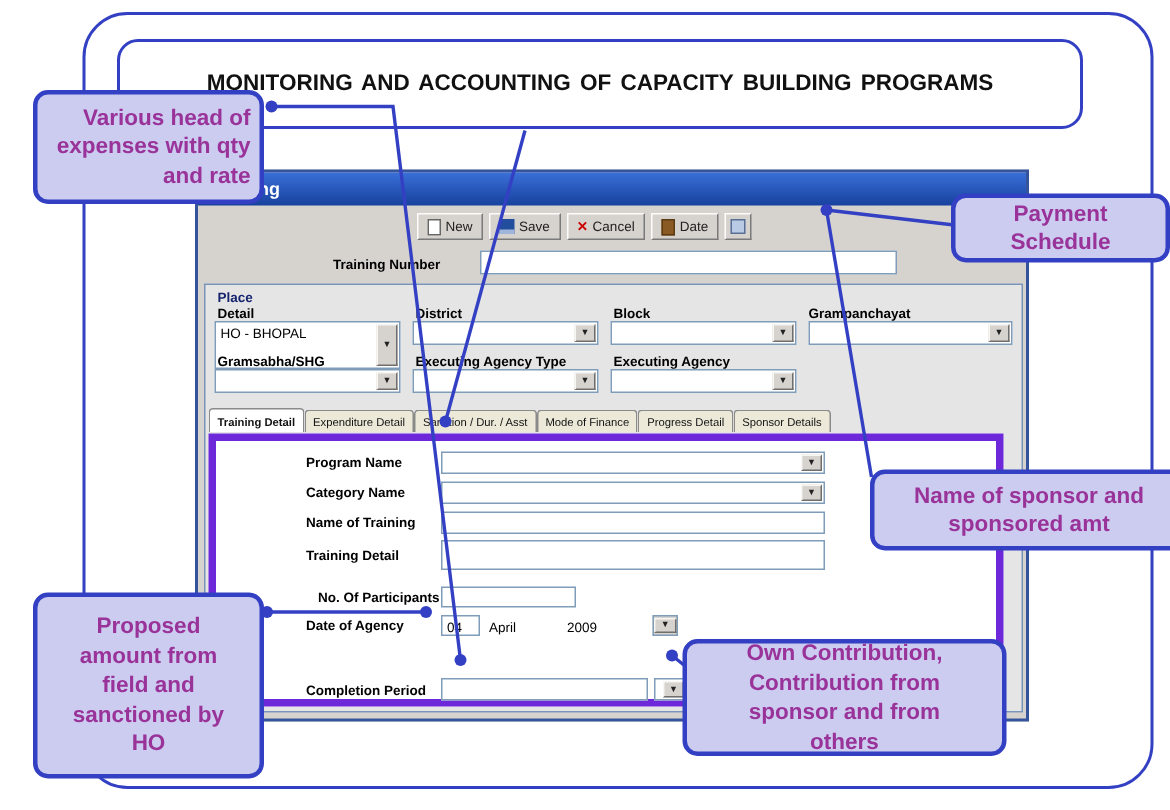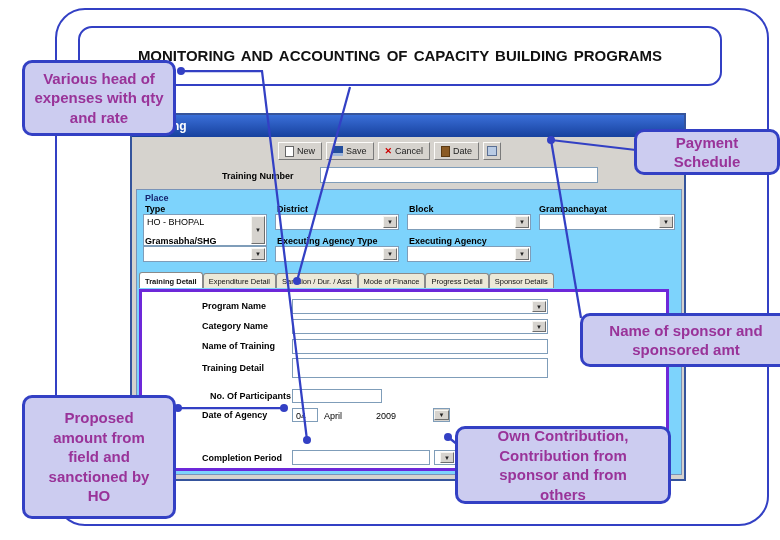--- a/index.html
+++ b/index.html
@@ -31,39 +31,39 @@
   .i-grid { width:10px; height:10px; background:#b9cbe4; border:1px solid #5a6f94; display:inline-block; }
 
   .flabel { position:absolute; font-size:9px; font-weight:bold; color:#000; white-space:nowrap; }
   .ctrl { position:absolute; background:#fff; border:1px solid #7f9db9; font-size:9px; color:#000; }
   .ctrl .val { display:block; padding:2px 16px 0 3px; white-space:nowrap; overflow:hidden; }
   .carrow { position:absolute; right:1px; top:1px; bottom:1px; width:14px; background:#d6d3ce;
     border:1px solid; border-color:#f7f6f2 #6e6e6e #6e6e6e #f7f6f2;
     display:flex; align-items:center; justify-content:center; font-size:6px; color:#222; }
 
   .panel { position:absolute; left:4px; top:74px; width:546px; height:286px;
-    background:#7dd3fc; border:1px solid #7a93b8; }
+    background:#e5e5e5; border:1px solid #7a93b8; }
   .place-label { position:absolute; left:8px; top:3px; font-size:9px; font-weight:bold; color:#16246e; }
 
   .tabs { position:absolute; left:2px; top:82px; display:flex; align-items:flex-end; }
   .tab { background:#ece9d8; border:1px solid #8a8a8a; border-bottom:none; border-radius:3px 3px 0 0;
     font-size:7.5px; color:#111; padding:3px 5px 2px 5px; white-space:nowrap; }
   .tab.active { background:#fff; padding-top:4px; font-weight:bold; }
 
   .content { position:absolute; left:2px; top:99px; width:530px; height:182px;
-    background:#fff; border:3px solid #6d28d9; }
+    background:#fff; border:5px solid #6d28d9; }
 
   
   .connectors { position:absolute; inset:0; z-index:4; pointer-events:none; }
 
   
   .callout { position:absolute; background:#ccccf0; border:3px solid #3340c4; border-radius:10px;
     color:#993399; font-weight:bold; font-size:15px; line-height:1.3; text-align:center;
     display:flex; align-items:center; justify-content:center; z-index:6; }
-  .co-expenses { left:22px; top:60px; width:154px; height:76px; padding:16px 6px; }
+  .co-expenses { left:22px; top:60px; width:154px; height:76px; padding:16px 6px;text-align:right; }
   .co-payment { left:634px; top:129px; width:146px; height:46px; padding:0 18px; }
   .co-sponsor { left:580px; top:313px; width:212px; height:54px; padding:0 8px; }
   .co-proposed { left:22px; top:395px; width:154px; height:124px; padding:0 20px; }
   .co-contribution { left:455px; top:426px; width:216px; height:78px; padding:0 24px; }
 </style>
 </head>
 <body>
 
 <div class="slide-border"></div>
 
@@ -99,21 +99,21 @@
   </div>
 
   <div class="flabel" style="left:90px; top:56px;">Training Number</div>
   <div class="ctrl" style="left:188px; top:52px; width:278px; height:16px;">
     <span class="val"></span>
   </div>
 
   <div class="panel">
     <div class="place-label">Place</div>
 
-    <div class="flabel" style="left:8px; top:14px;">Type</div>
+    <div class="flabel" style="left:8px; top:14px;">Detail</div>
     <div class="flabel" style="left:140px; top:14px;">District</div>
     <div class="flabel" style="left:272px; top:14px;">Block</div>
     <div class="flabel" style="left:402px; top:14px;">Grampanchayat</div>
 
     <div class="ctrl" style="left:6px; top:24px; width:124px; height:32px;">
       <span class="val">HO - BHOPAL</span>
       <span class="carrow">▼</span>
     </div>
     <div class="ctrl" style="left:138px; top:24px; width:124px; height:16px;">
       <span class="val"></span>

